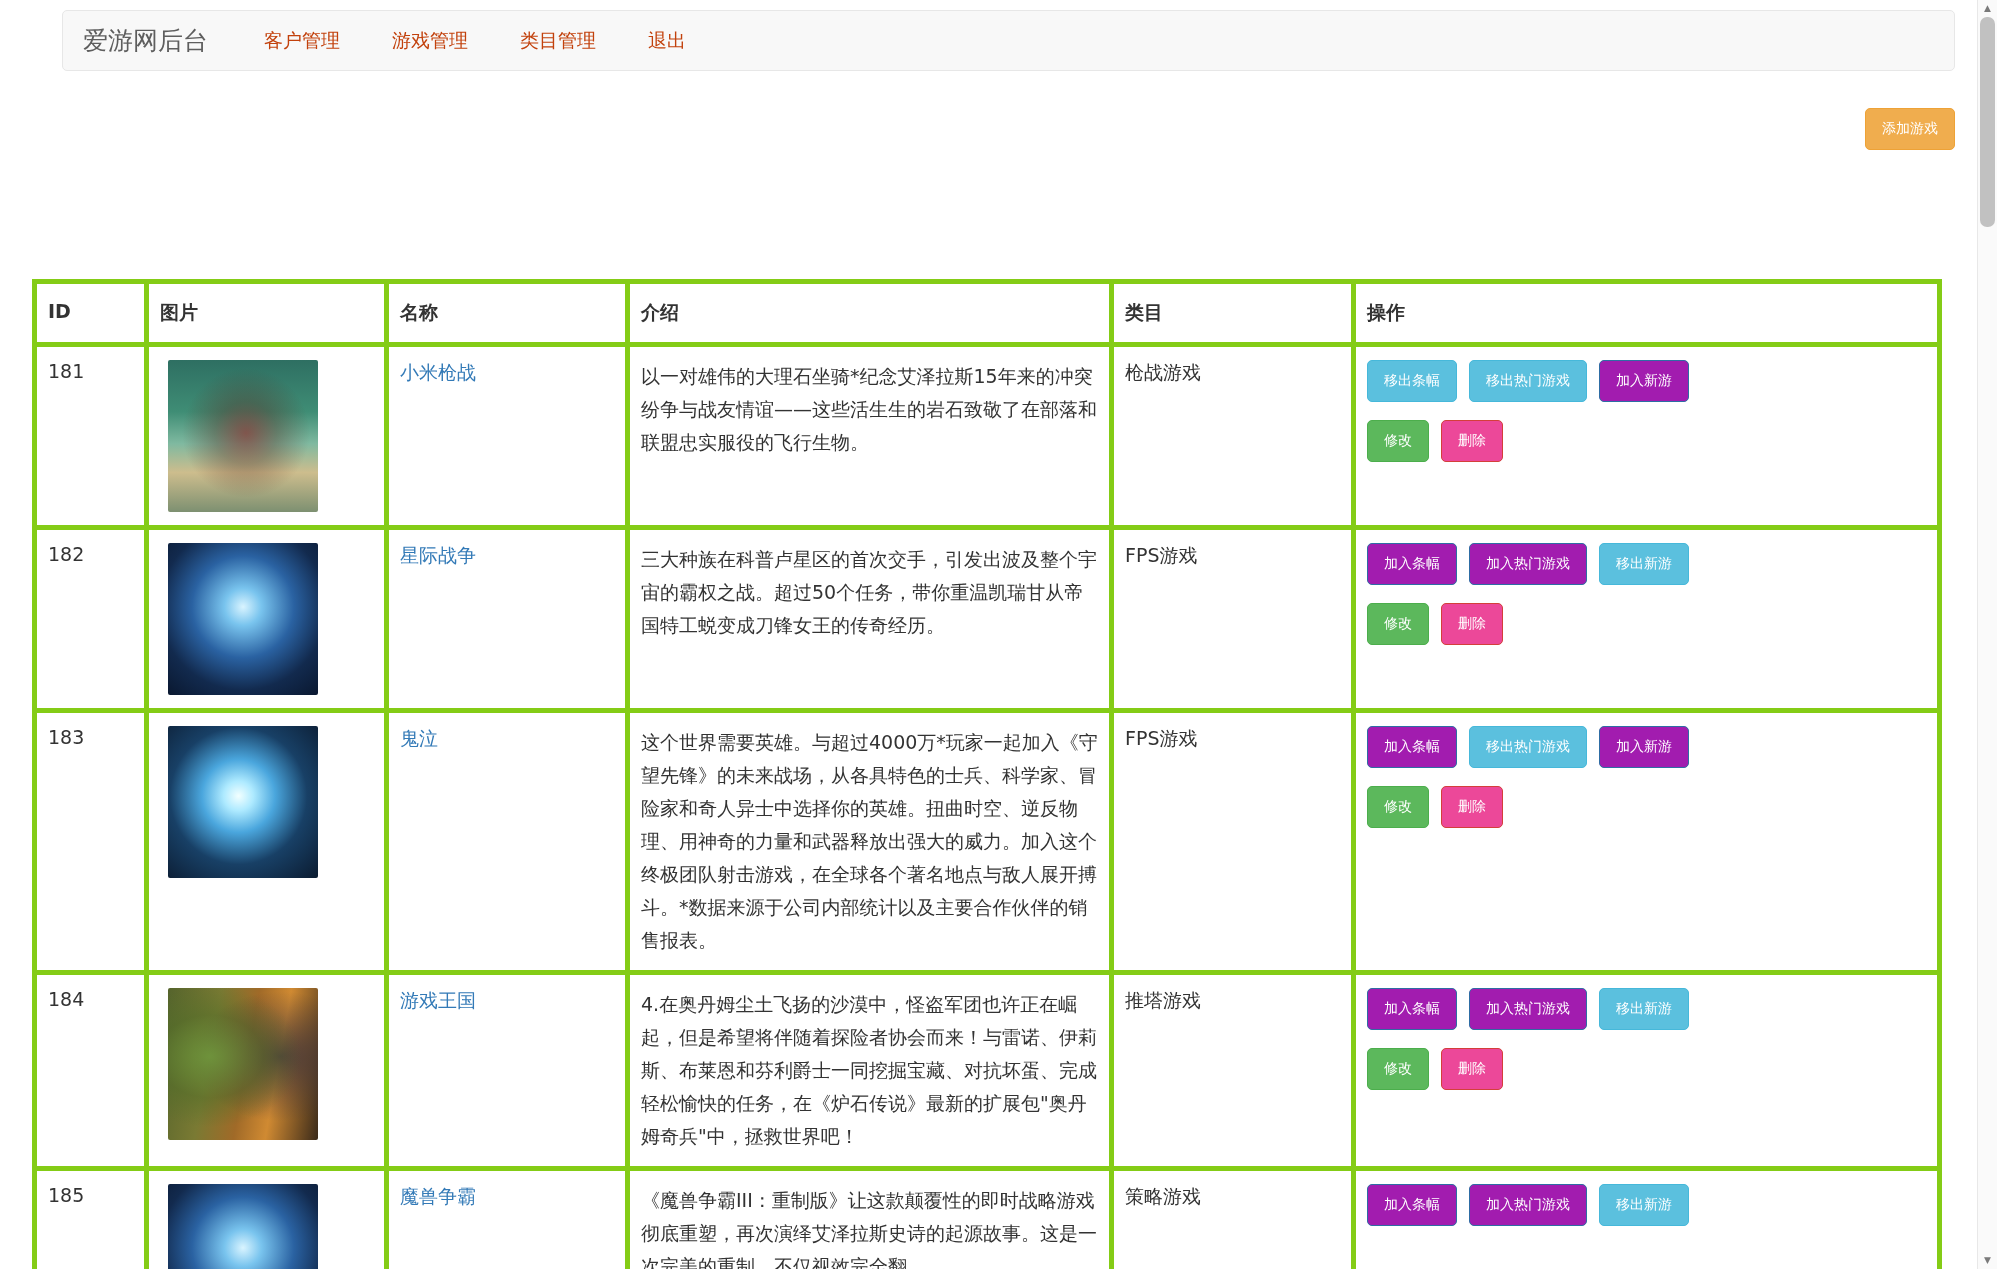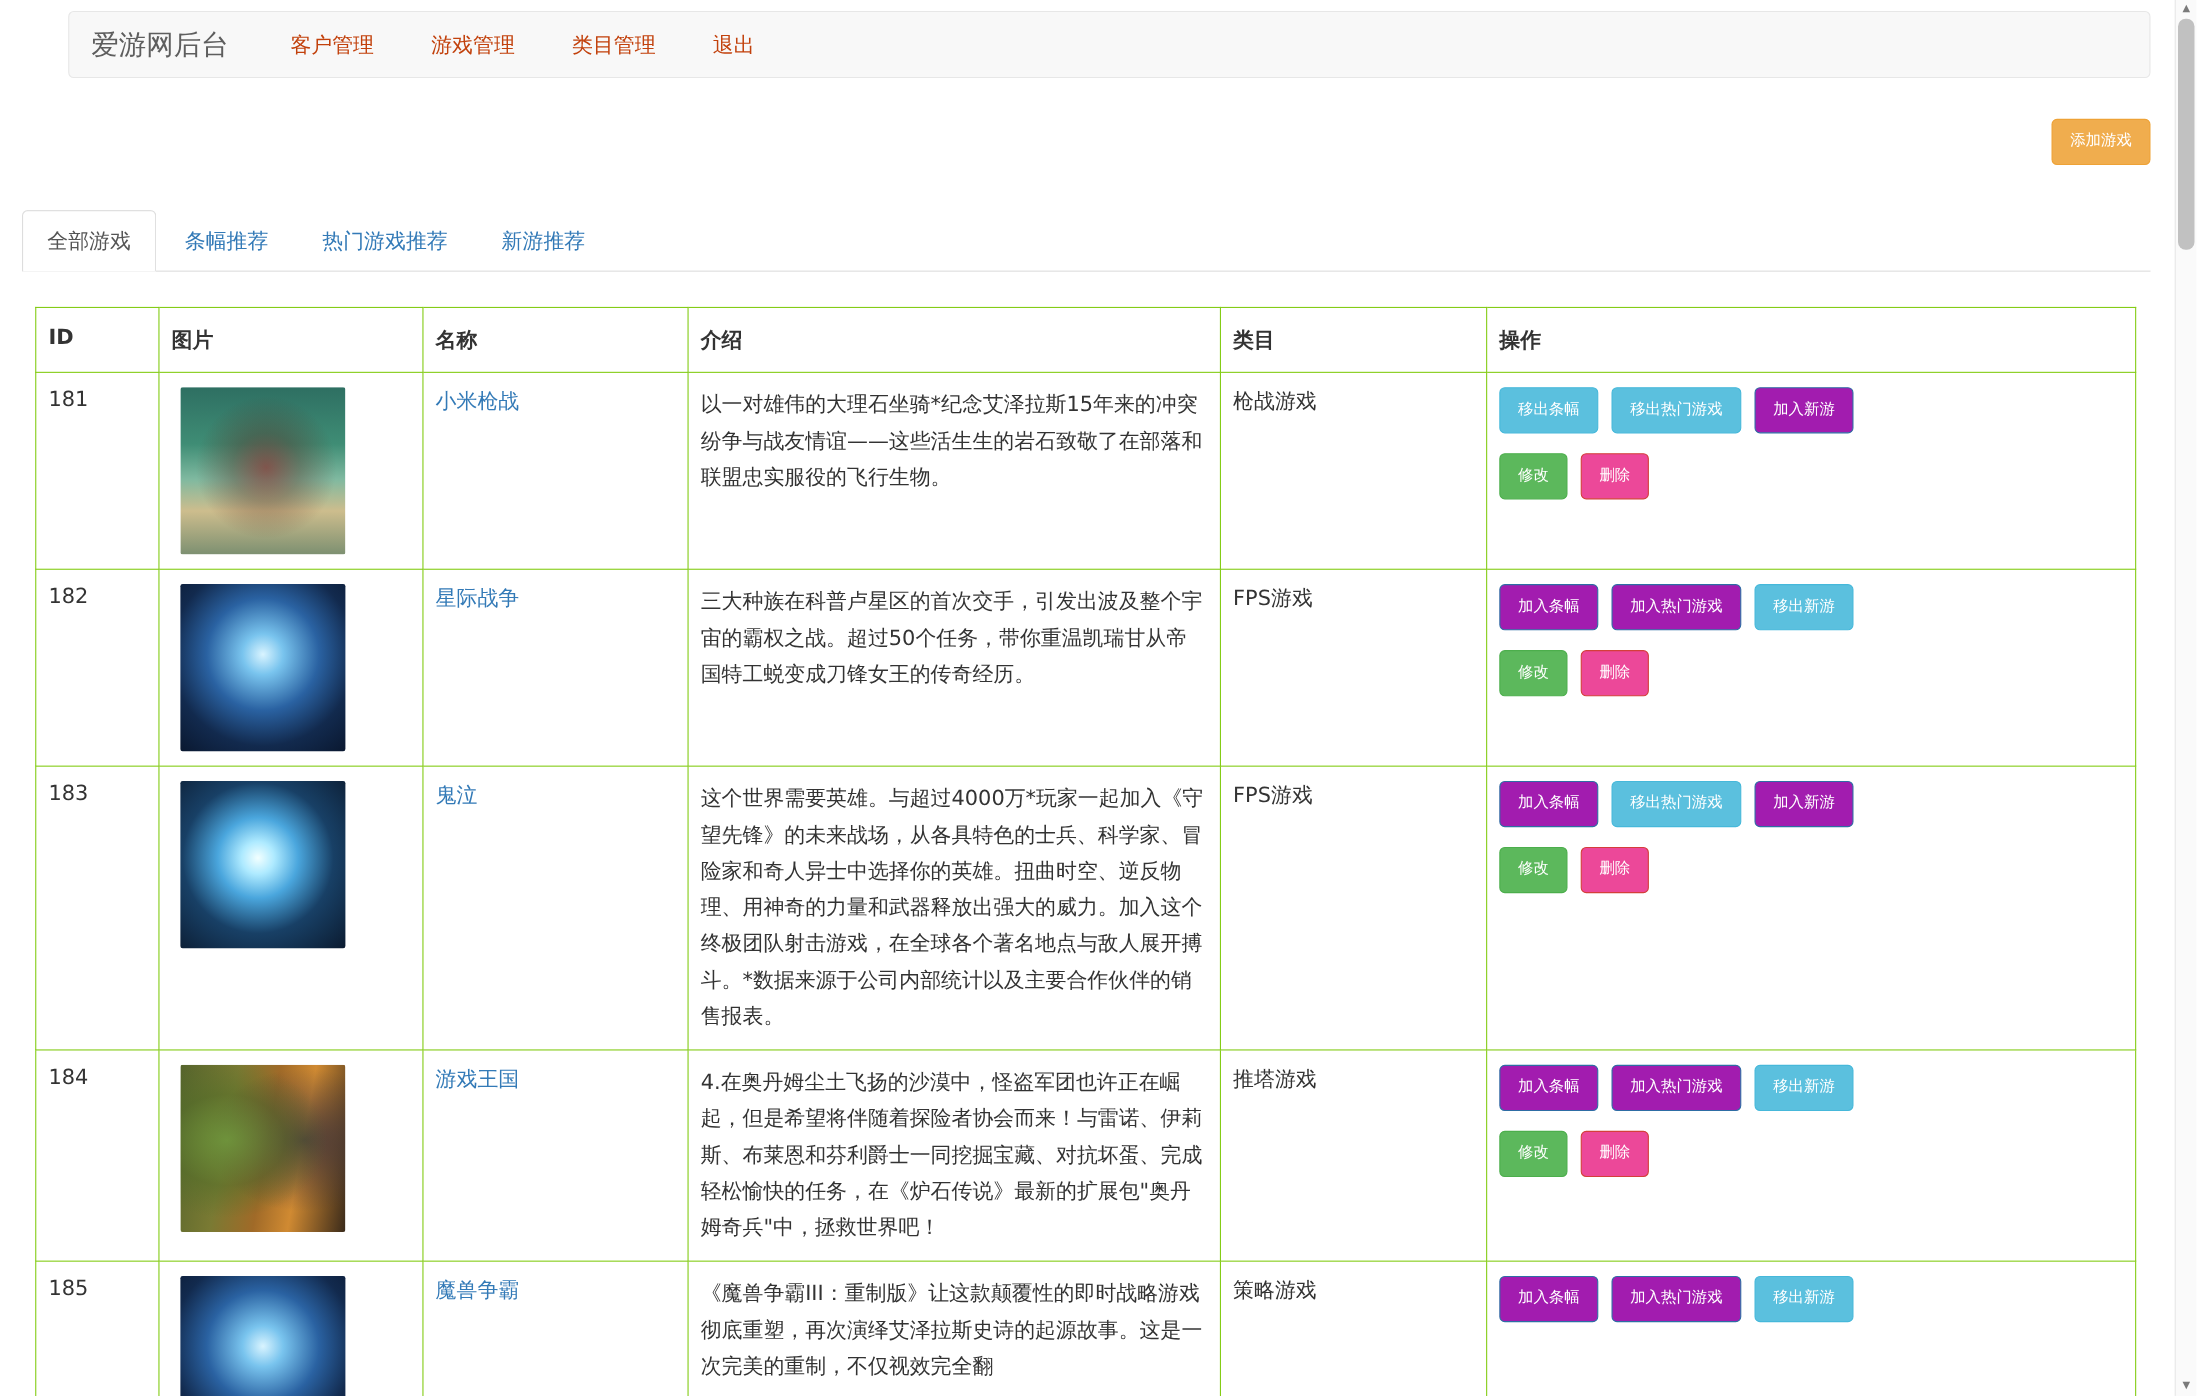--- a/index.html
+++ b/index.html
@@ -34,21 +34,21 @@
   .tab {
     font-size:19px; padding:14px 22px; margin-bottom:-1px; margin-right:3px;
     color:#337ab7; text-decoration:none; cursor:pointer; border:1px solid transparent;
     border-radius:5px 5px 0 0;
   }
   .tab.active { color:#555; background:#fff; border-color:#ddd #ddd transparent; cursor:default; }
 
   
   .table-wrap { position:absolute; left:32px; right:55px; top:279px; }
   table { border-collapse:collapse; width:100%; }
-  th, td { border:1px solid #84cc16; padding:13px 11px; vertical-align:top; text-align:left; font-size:19px; }
+  th, td { border:5px solid #84cc16; padding:13px 11px; vertical-align:top; text-align:left; font-size:19px; }
   th { font-weight:bold; color:#333; padding-top:16px; padding-bottom:16px; }
   .col-id  { width:112px; }
   .col-img { width:240px;margin-left:48px; }
   .col-name{ width:241px; }
   .col-desc{ width:484px; }
   .col-cat { width:242px; }
   td.cell-desc { line-height:33px; color:#333; }
   a.game-link { color:#337ab7; text-decoration:none; cursor:pointer; }
 
   .thumb { width:150px; height:152px; margin-left:8px; border-radius:2px; }
@@ -91,26 +91,20 @@
     <a class="nav-item">客户管理</a>
     <a class="nav-item">游戏管理</a>
     <a class="nav-item">类目管理</a>
     <a class="nav-item">退出</a>
   </div>
 
   <div class="toolbar">
     <button class="btn btn-warning">添加游戏</button>
   </div>
 
-  <div class="tabs">
-    <a class="tab active">全部游戏</a>
-    <a class="tab">条幅推荐</a>
-    <a class="tab">热门游戏推荐</a>
-    <a class="tab">新游推荐</a>
-  </div>
 
   <div class="table-wrap">
     <table>
       <thead>
         <tr>
           <th class="col-id">ID</th>
           <th class="col-img">图片</th>
           <th class="col-name">名称</th>
           <th class="col-desc">介绍</th>
           <th class="col-cat">类目</th>

